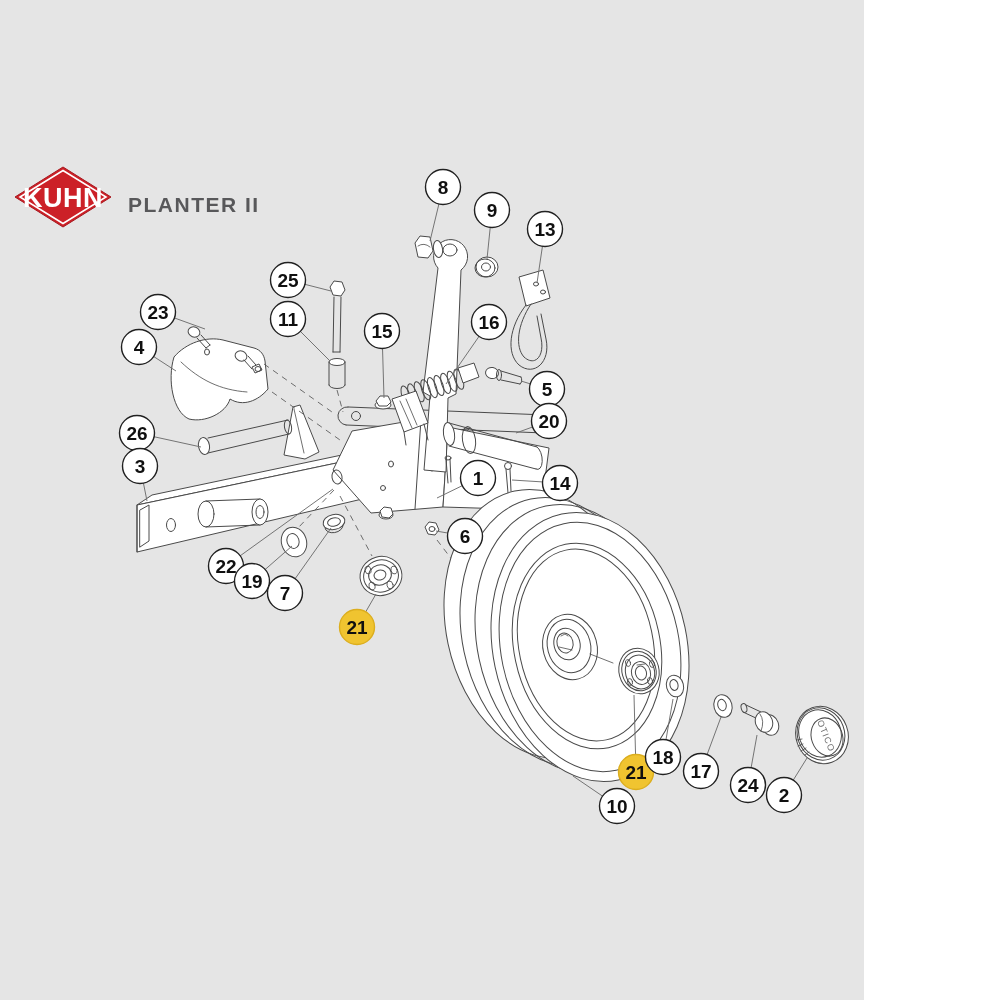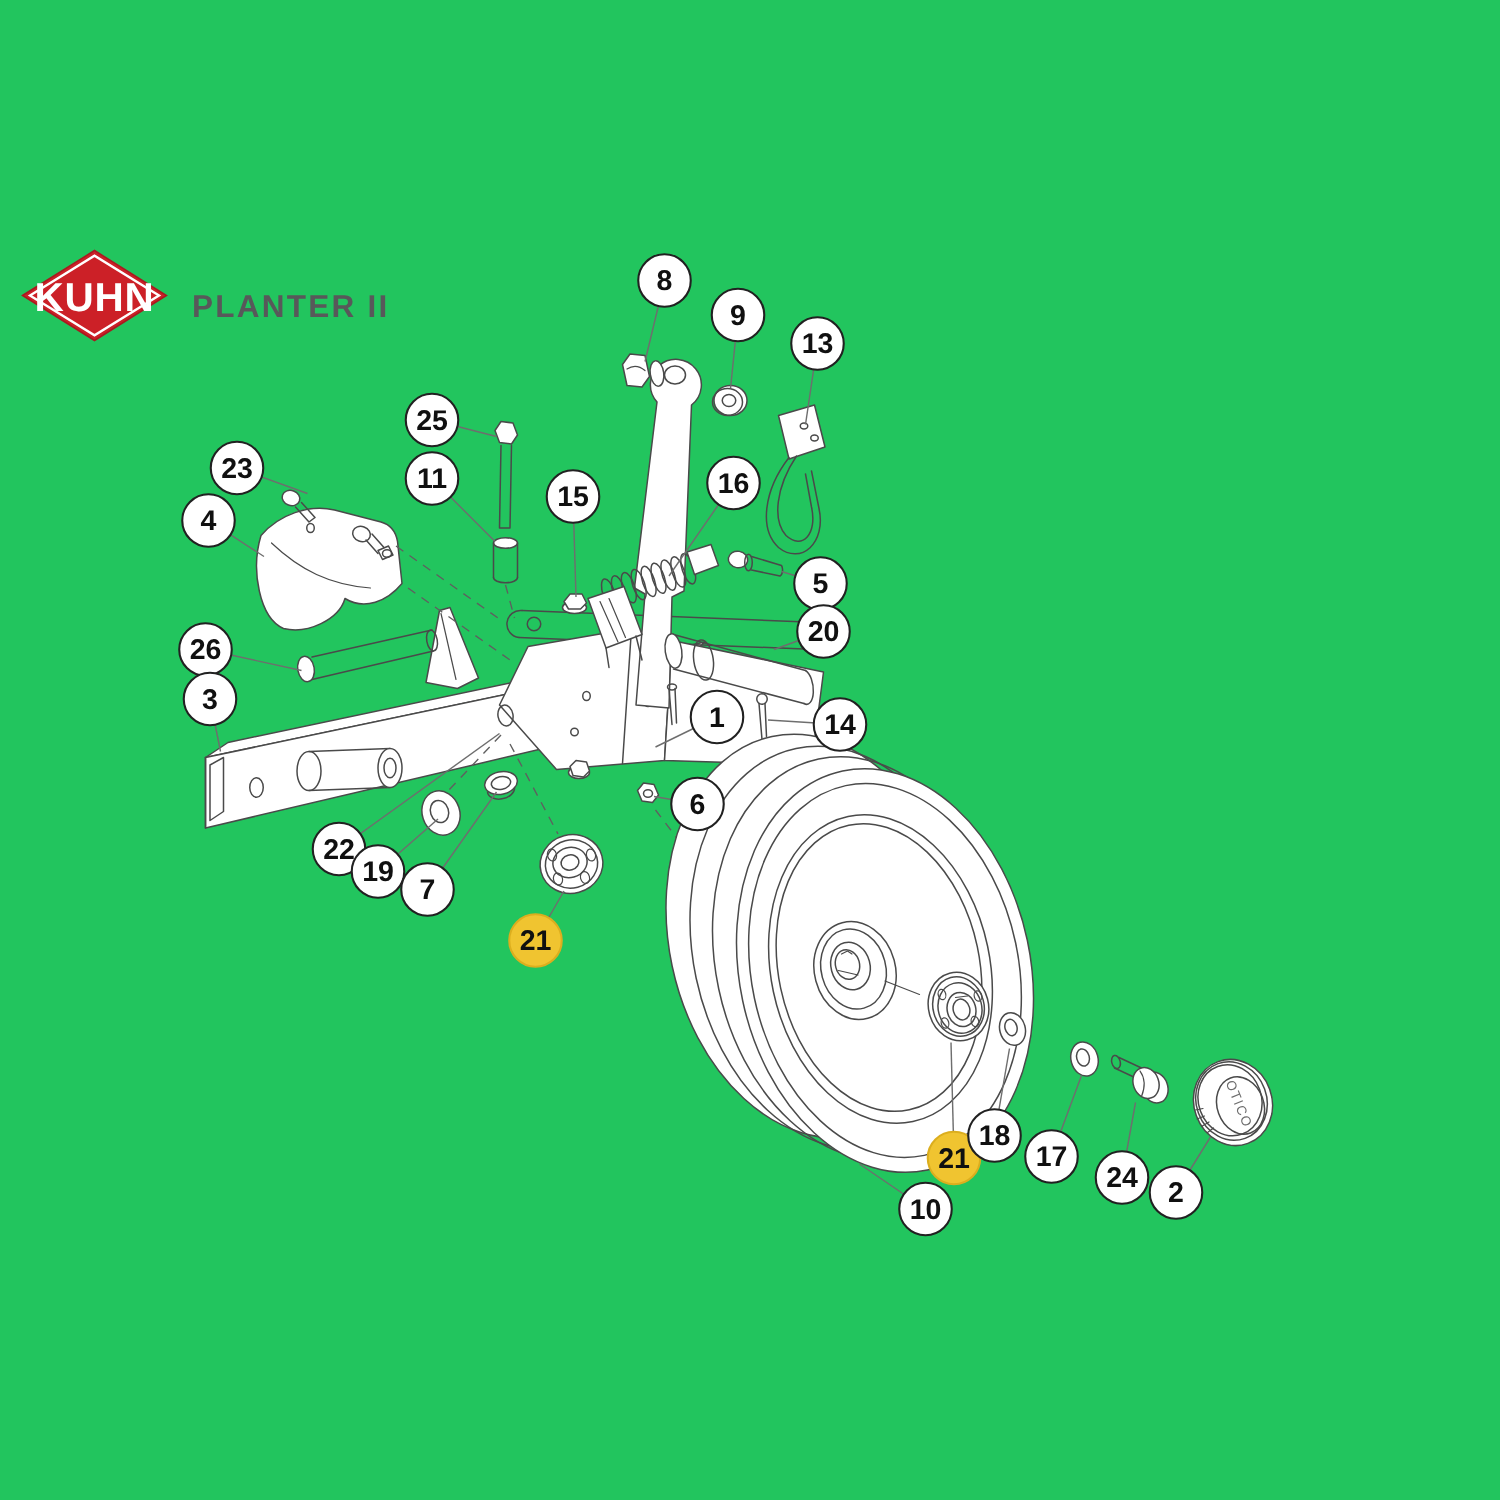--- a/index.html
+++ b/index.html
@@ -1,16 +1,16 @@
 <!DOCTYPE html>
 <html><head>
 <meta charset="utf-8">
 <style>
   html,body{margin:0;padding:0;background:#ffffff;}
-  #page{position:relative;width:1000px;height:1000px;background:#22c55e;overflow:hidden;
+  #page{position:relative;width:864px;height:1000px;background:#e5e5e5;overflow:hidden;
         font-family:"Liberation Sans",sans-serif;}
   #header{position:absolute;left:14px;top:166px;display:flex;align-items:center;gap:16px;}
   #brand-logo{width:98px;height:62px;display:block;}
   #doc-title{font-size:21px;font-weight:bold;color:#58585a;letter-spacing:1.5px;margin-top:16px;}
   #diagram-svg{position:absolute;left:0;top:0;}
   
   .art{stroke:#4a4a4a;stroke-width:1;fill:none;stroke-linejoin:round;stroke-linecap:round;}
   .artw{stroke:#4a4a4a;stroke-width:1;fill:#ffffff;stroke-linejoin:round;}
   .thin{stroke-width:0.8;}
   .dash{stroke:#5f5f5f;stroke-width:0.9;fill:none;stroke-dasharray:6 5;}

